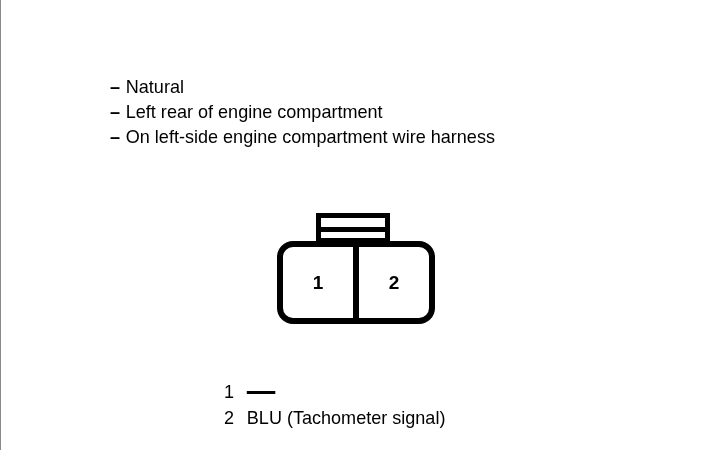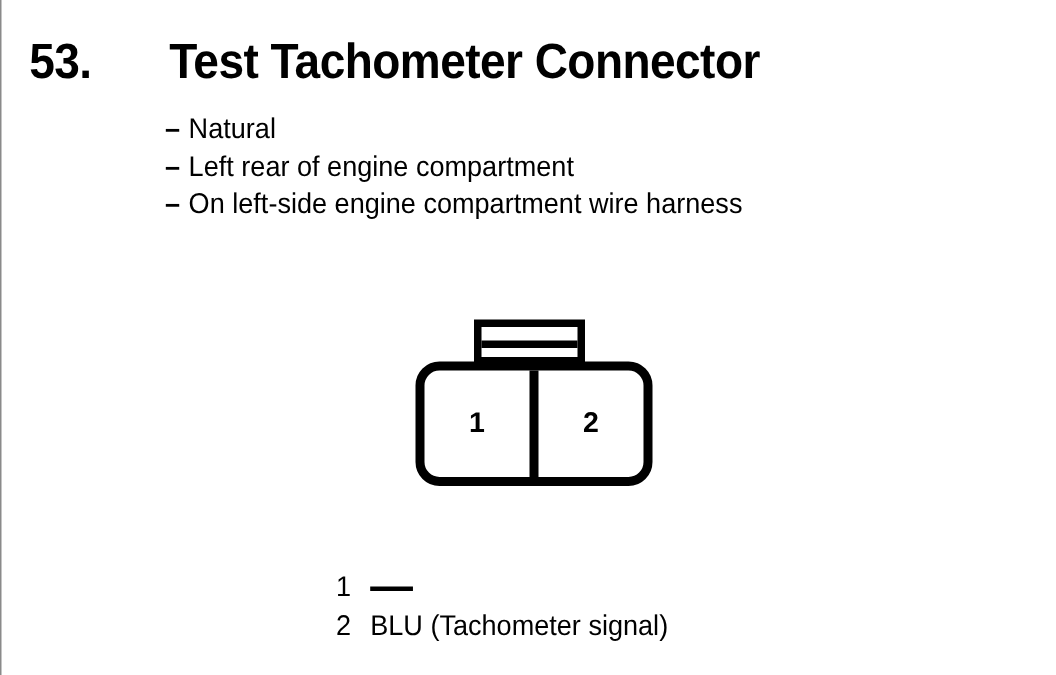--- a/index.html
+++ b/index.html
@@ -162,24 +162,20 @@
     vertical-align: middle;
   }
 </style>
 </head>
 <body>
 
 <div id="page">
 
   <div id="frame-left"></div>
 
-  <div id="heading">
-    <span class="step-number">53.</span>
-    <span class="step-title">Test Tachometer Connector</span>
-  </div>
 
   <div id="attribute-list">
 
     <div class="attribute-item">
       <span class="attribute-dash">–</span>
       <span class="attribute-text">Natural</span>
     </div>
 
     <div class="attribute-item">
       <span class="attribute-dash">–</span>

